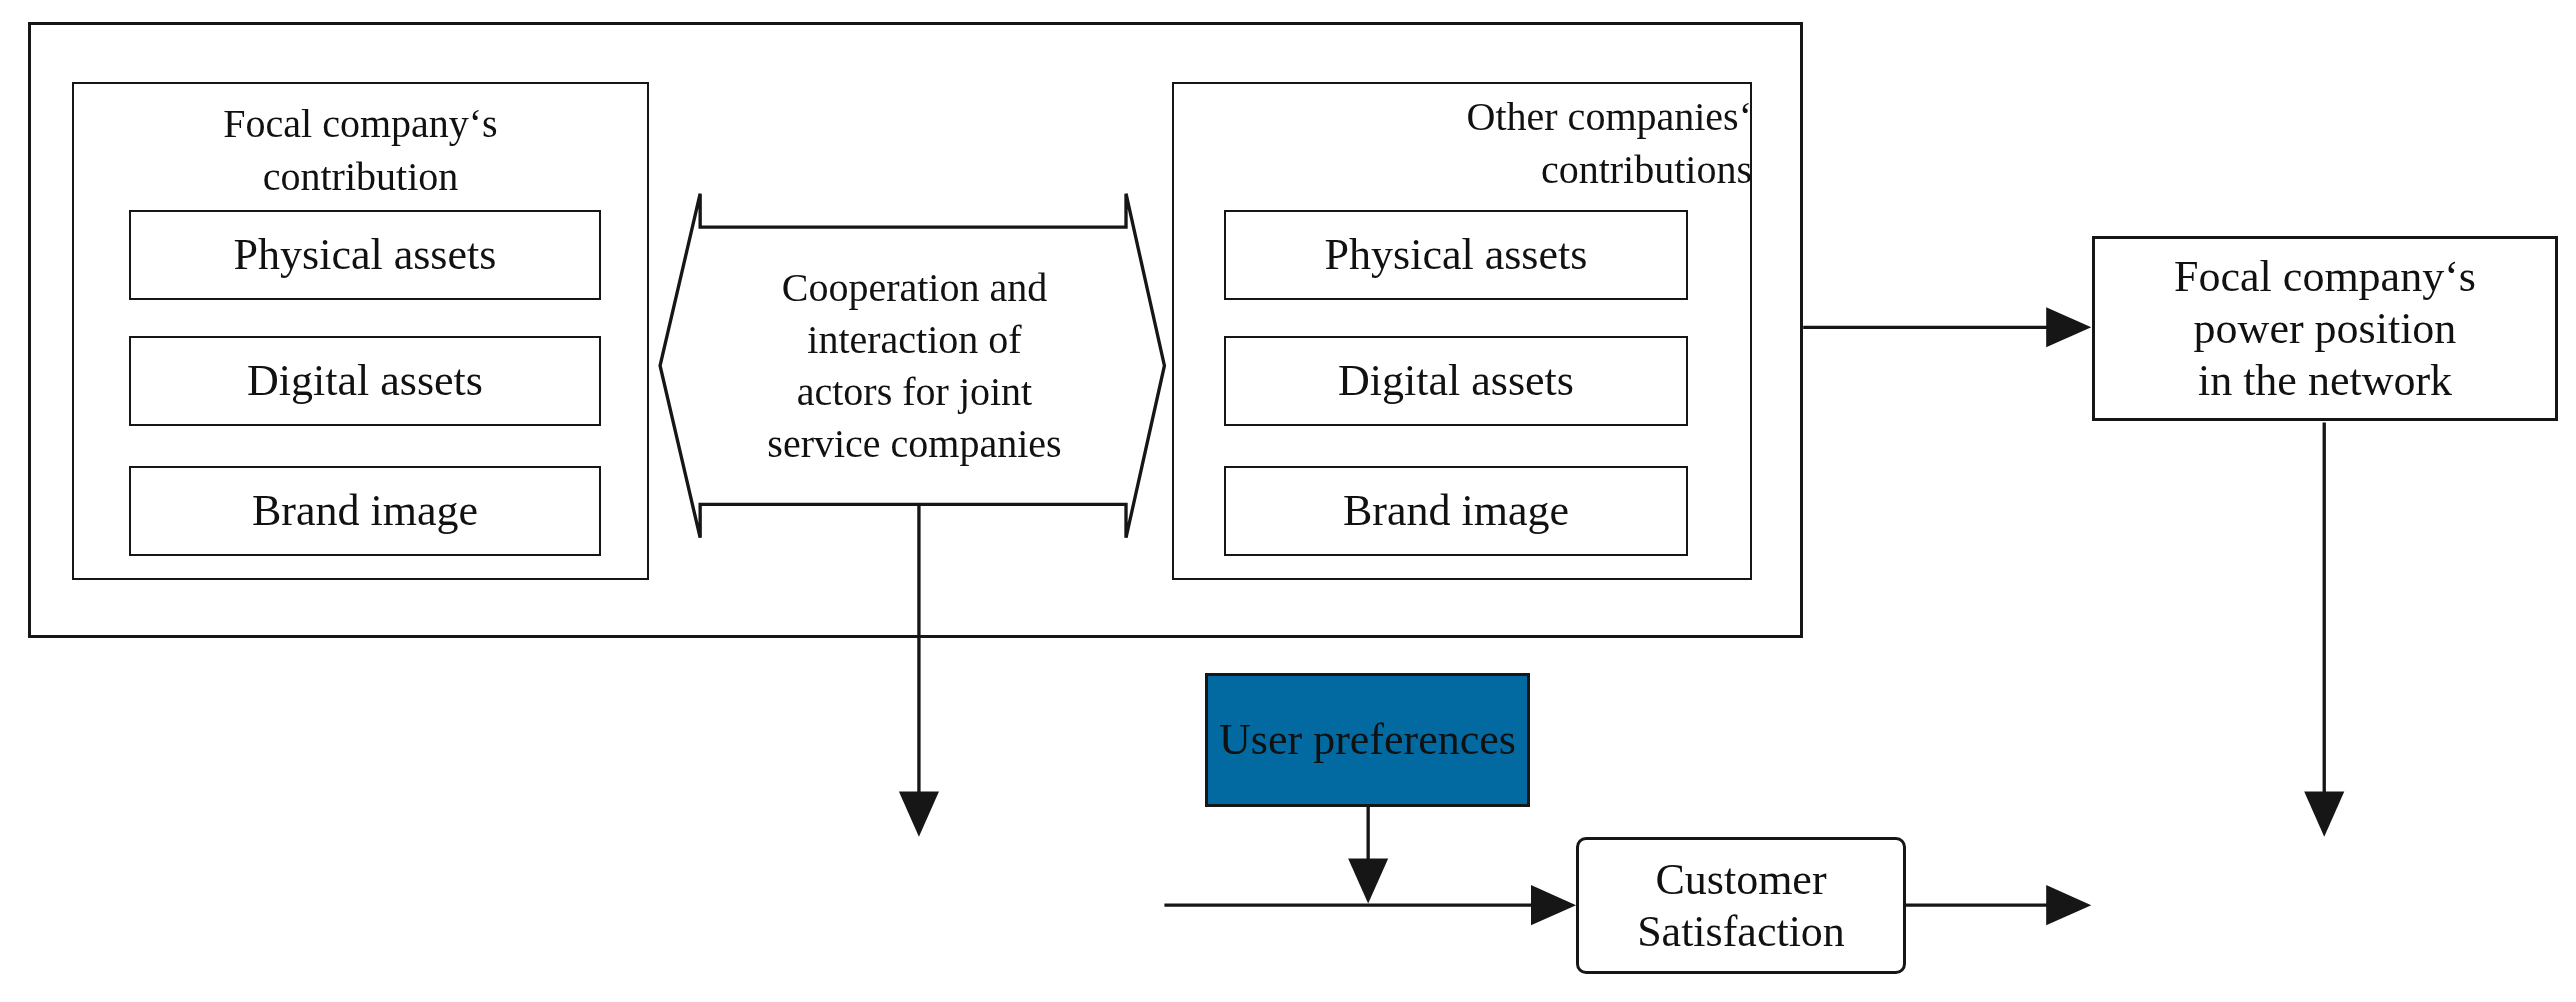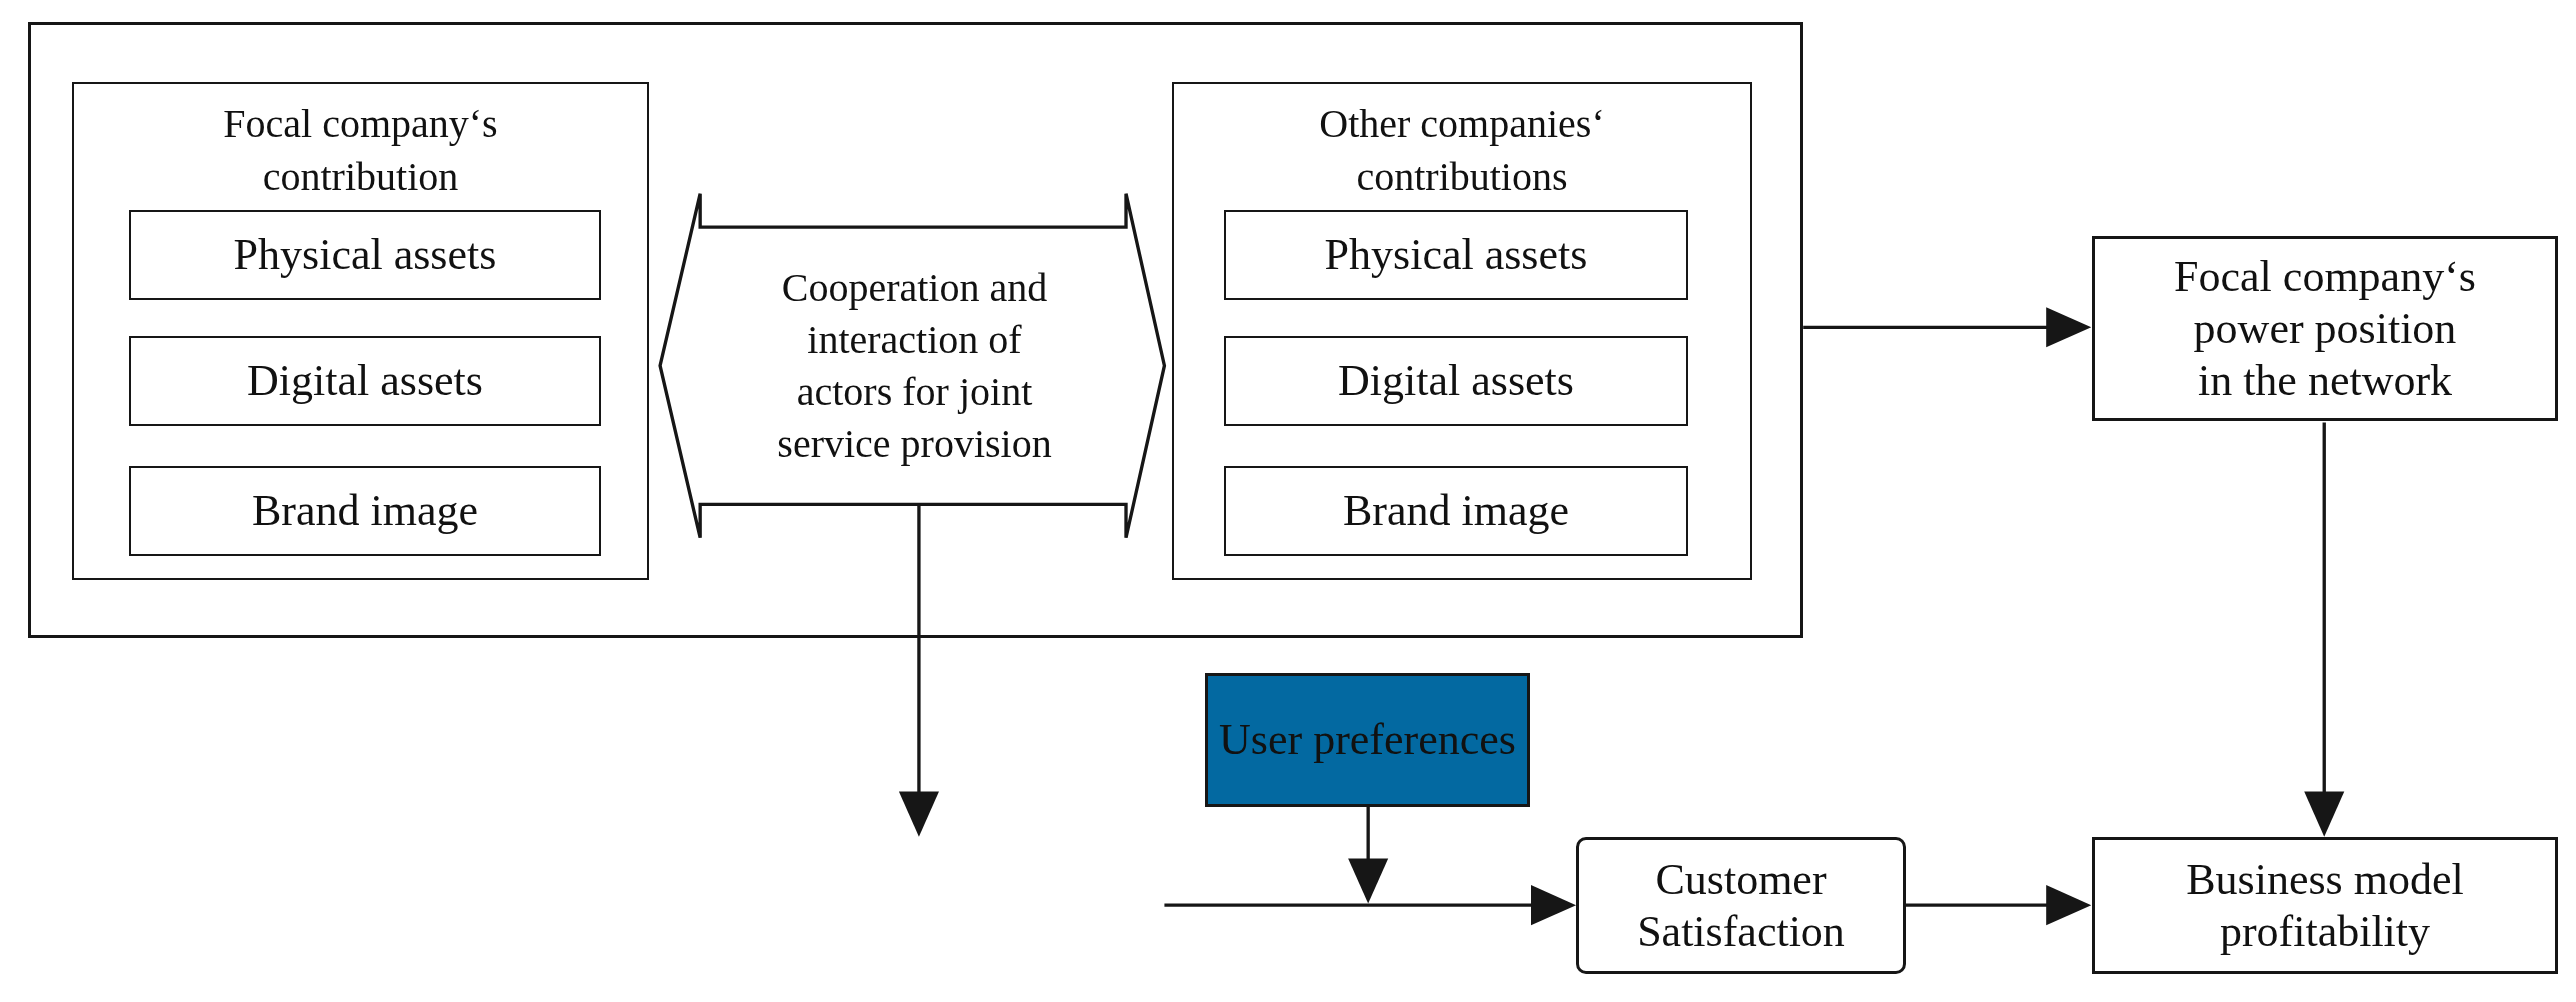--- a/index.html
+++ b/index.html
@@ -96,38 +96,36 @@
   <div class="box nofill" style="left:28px; top:22px; width:1775px; height:616px; background:transparent;"></div>
 
   <div class="box thinbox nofill" style="left:72px; top:82px; width:577px; height:498px; background:transparent;"></div>
   <div class="title" style="left:72px; top:97px; width:577px;">Focal company‘s
 contribution</div>
   <div class="box thinbox" style="left:129px; top:210px; width:472px; height:90px;">Physical assets</div>
   <div class="box thinbox" style="left:129px; top:336px; width:472px; height:90px;">Digital assets</div>
   <div class="box thinbox" style="left:129px; top:466px; width:472px; height:90px;">Brand image</div>
 
   <div class="box thinbox nofill" style="left:1172px; top:82px; width:580px; height:498px; background:transparent;"></div>
-  <div class="title" style="left:1172px; top:97px; width:580px;">Other companies‘
+  <div class="title" style="left:1172px; top:90px; width:580px;text-align:right;">Other companies‘
 contributions</div>
   <div class="box thinbox" style="left:1224px; top:210px; width:464px; height:90px;">Physical assets</div>
   <div class="box thinbox" style="left:1224px; top:336px; width:464px; height:90px;">Digital assets</div>
   <div class="box thinbox" style="left:1224px; top:466px; width:464px; height:90px;">Brand image</div>
 
   <div class="shape-label" style="left:685px; top:227px; width:459px; height:277px;">Cooperation and
 interaction of
 actors for joint
-service provision</div>
+service companies</div>
 
   <div class="box" style="left:2092px; top:236px; width:466px; height:185px;">Focal company‘s
 power position
 in the network</div>
 
   <div class="box" style="left: 1205px; top: 673px; width: 325px; height: 134px; background: #0369a1;">User preferences</div>
 
 
   <div class="box" style="left:1576px; top:837px; width:330px; height:137px;border-radius:10px;">Customer
 Satisfaction</div>
 
-  <div class="box" style="left:2092px; top:837px; width:466px; height:137px;">Business model
-profitability</div>
 
 </div>
 
 
 </body></html>

